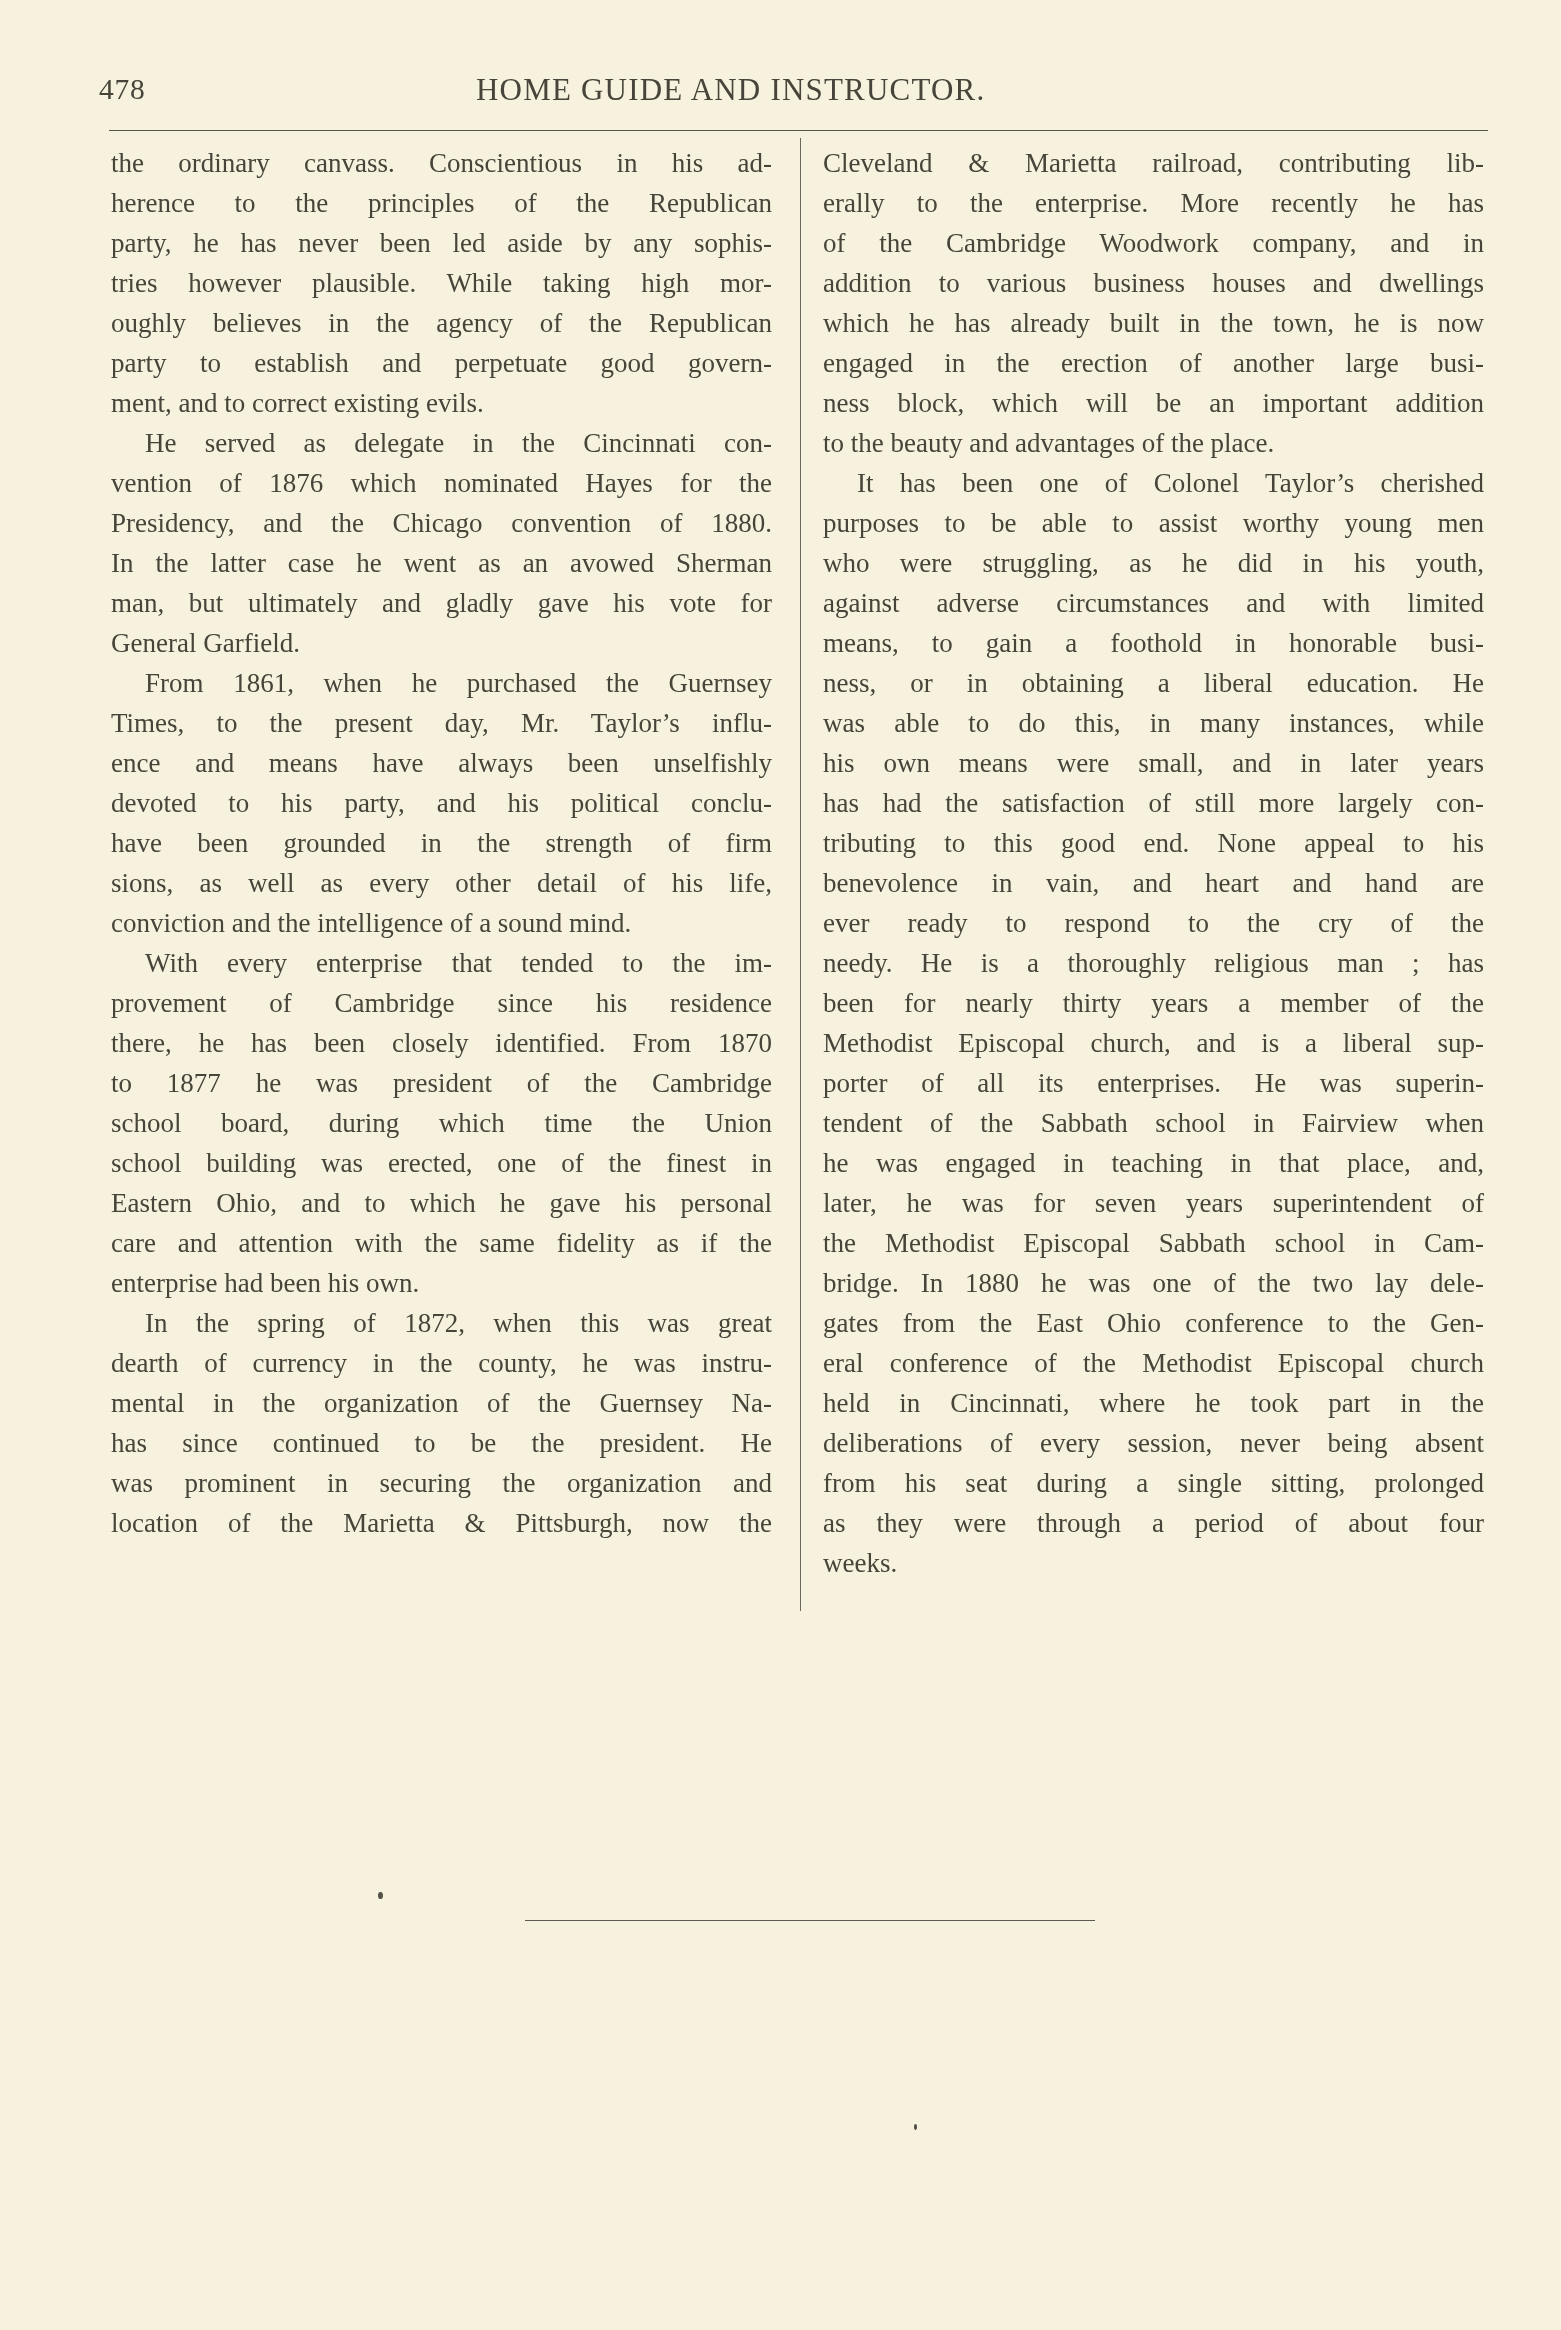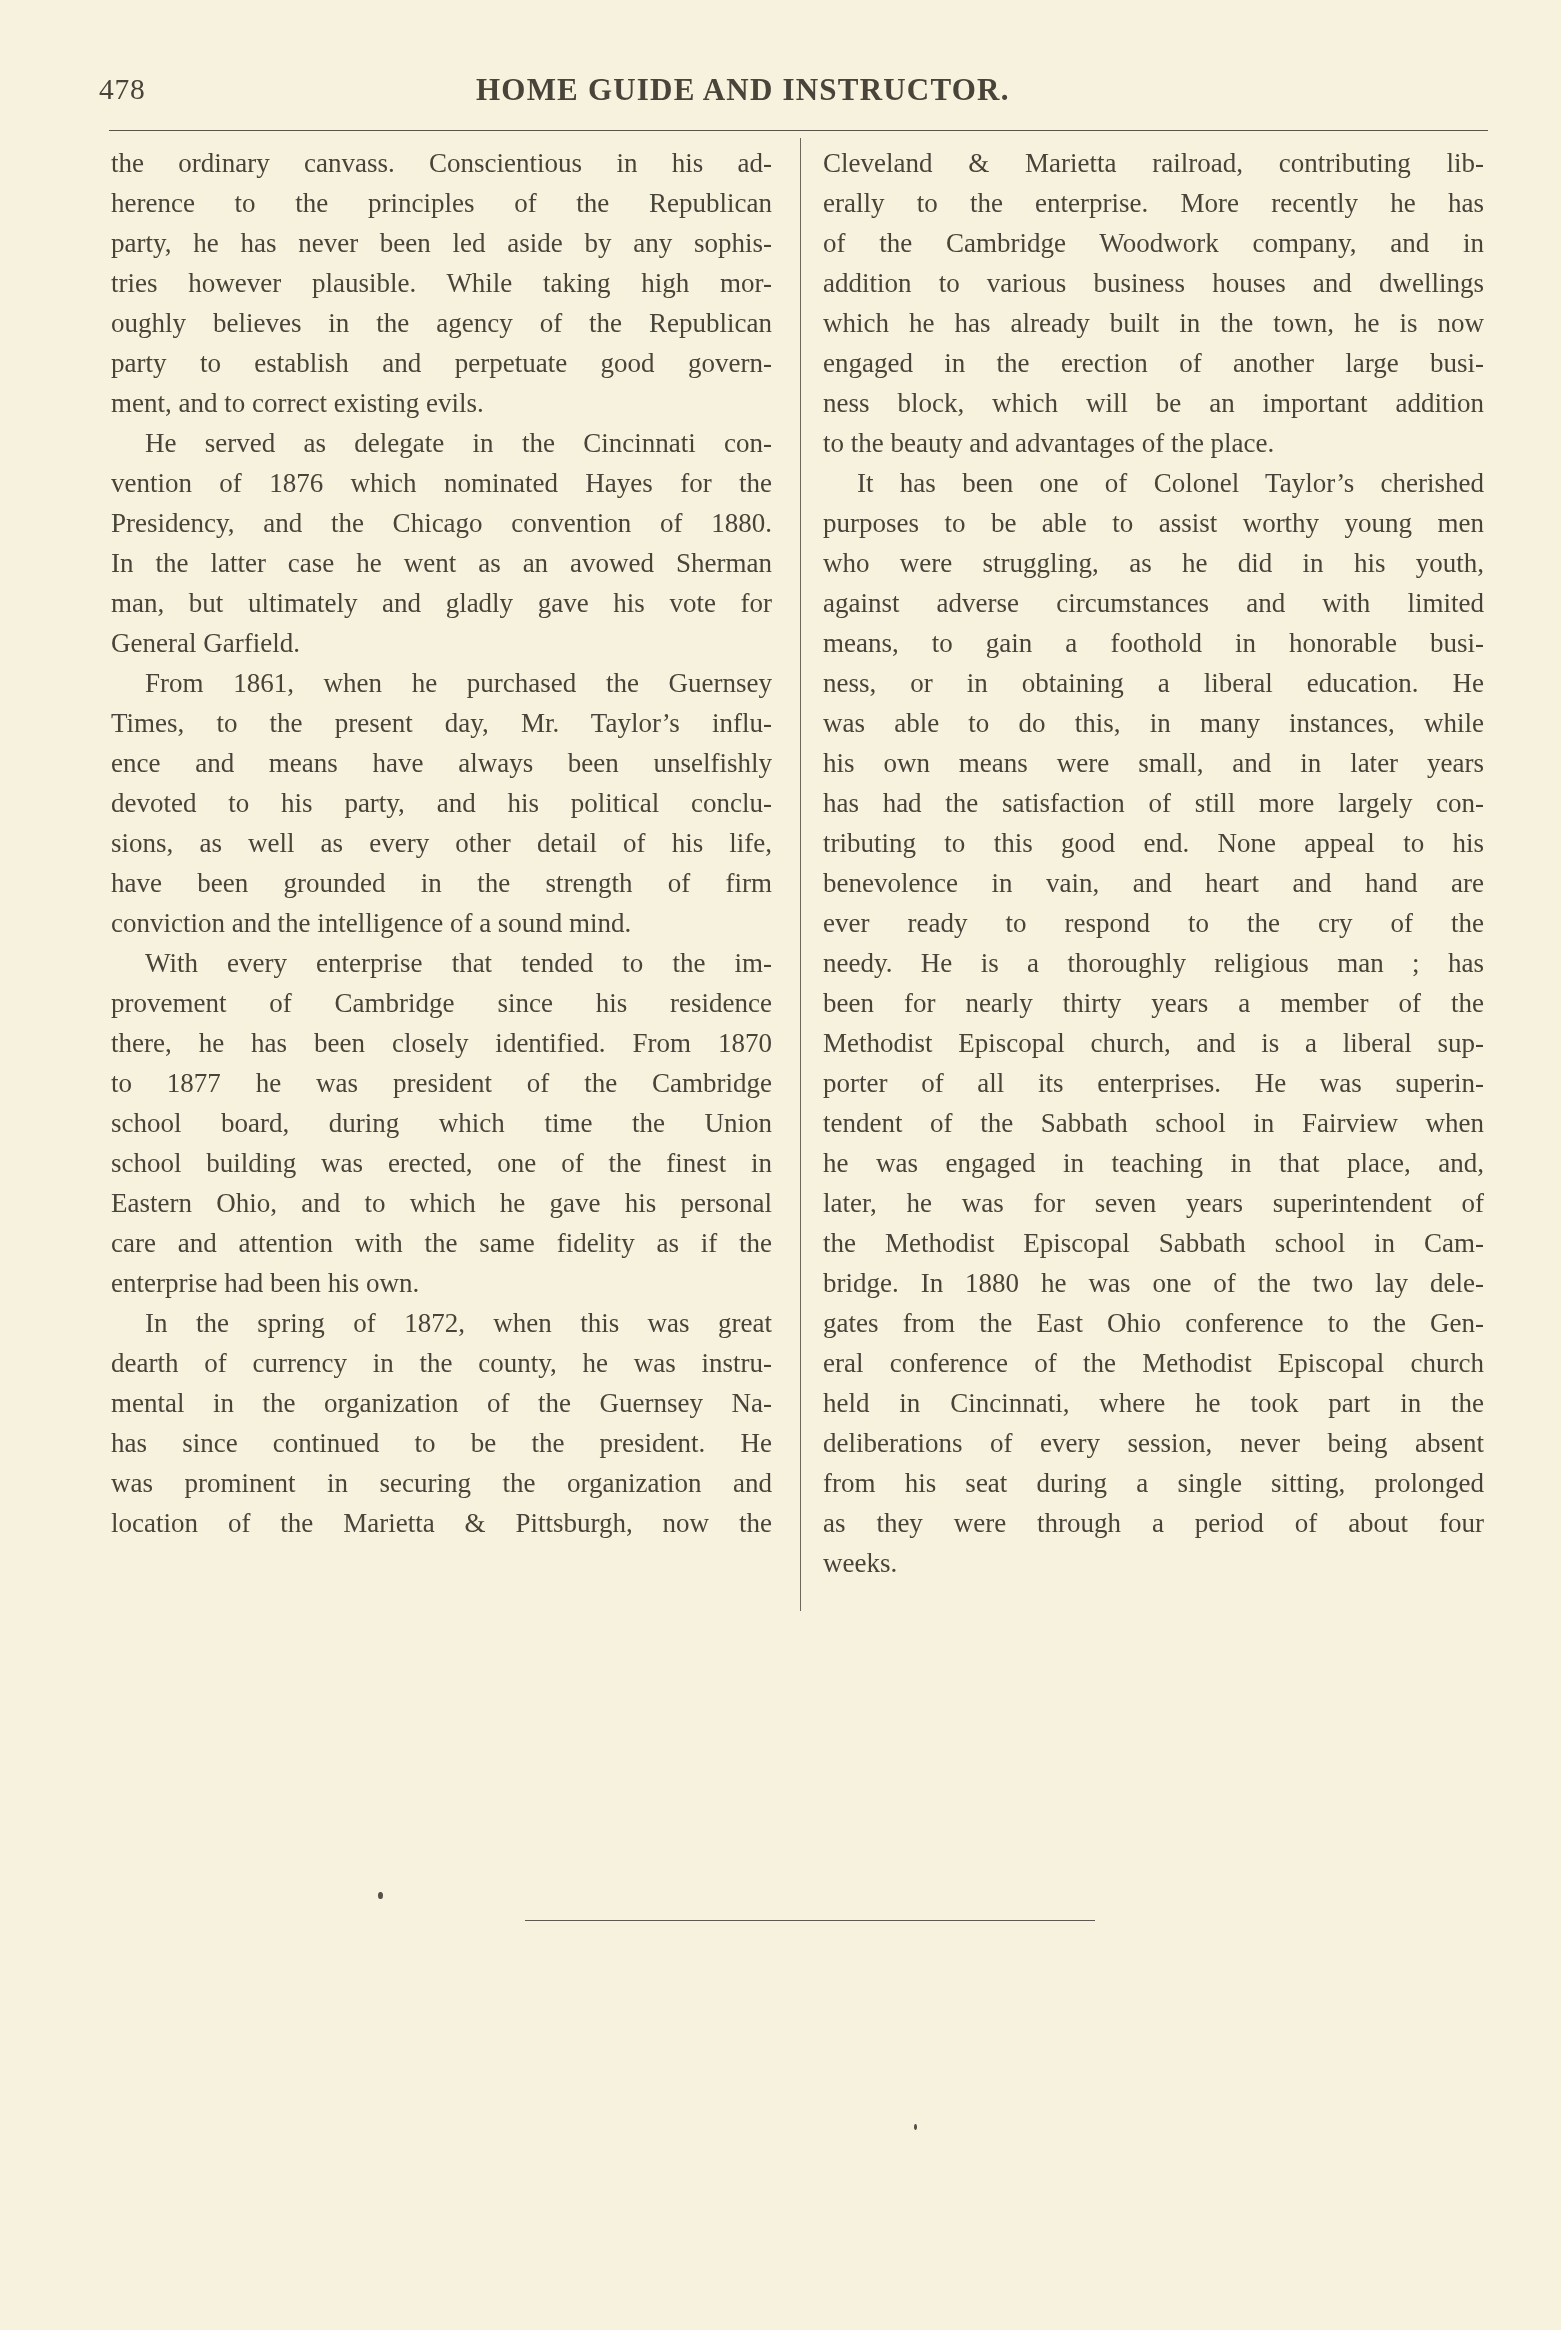--- a/index.html
+++ b/index.html
@@ -11,21 +11,21 @@
     color: #48443a;
     font-family: "Liberation Serif", "DejaVu Serif", serif;
   }
   .page-number {
     position: absolute; left: 99px; top: 69px;
     font-size: 29.5px; line-height: 41px; letter-spacing: 0.8px;
   }
   .running-head {
     position: absolute; left: 476px; top: 69px; width: 599px;
     font-size: 31px; line-height: 41px; letter-spacing: 1.2px;
-    text-align: left; white-space: nowrap; font-weight: bold;
+    text-align: left; white-space: nowrap;
   }
   .top-rule {
     position: absolute; left: 109px; top: 130px; width: 1379px; height: 0;
     border-top: 1.6px solid #59554a;
   }
   .column-divider {
     position: absolute; left: 800px; top: 138px; height: 1473px; width: 0;
     border-left: 1.2px solid #6d685c;
   }
   .column {
@@ -72,22 +72,22 @@
         <span class="line">Presidency, and the Chicago convention of 1880.</span>
         <span class="line">In the latter case he went as an avowed Sherman</span>
         <span class="line">man, but ultimately and gladly gave his vote for</span>
         <span class="line last">General Garfield.</span>
       </div>
       <div>
         <span class="line indent">From 1861, when he purchased the Guernsey</span>
         <span class="line">Times, to the present day, Mr. Taylor’s influ-</span>
         <span class="line">ence and means have always been unselfishly</span>
         <span class="line">devoted to his party, and his political conclu-</span>
+        <span class="line">have been grounded in the strength of firm</span>
         <span class="line">sions, as well as every other detail of his life,</span>
-        <span class="line">have been grounded in the strength of firm</span>
         <span class="line last">conviction and the intelligence of a sound mind.</span>
       </div>
       <div>
         <span class="line indent">With every enterprise that tended to the im-</span>
         <span class="line">provement of Cambridge since his residence</span>
         <span class="line">there, he has been closely identified.  From 1870</span>
         <span class="line">to 1877 he was president of the Cambridge</span>
         <span class="line">school board, during which time the Union</span>
         <span class="line">school building was erected, one of the finest in</span>
         <span class="line">Eastern Ohio, and to which he gave his personal</span>

